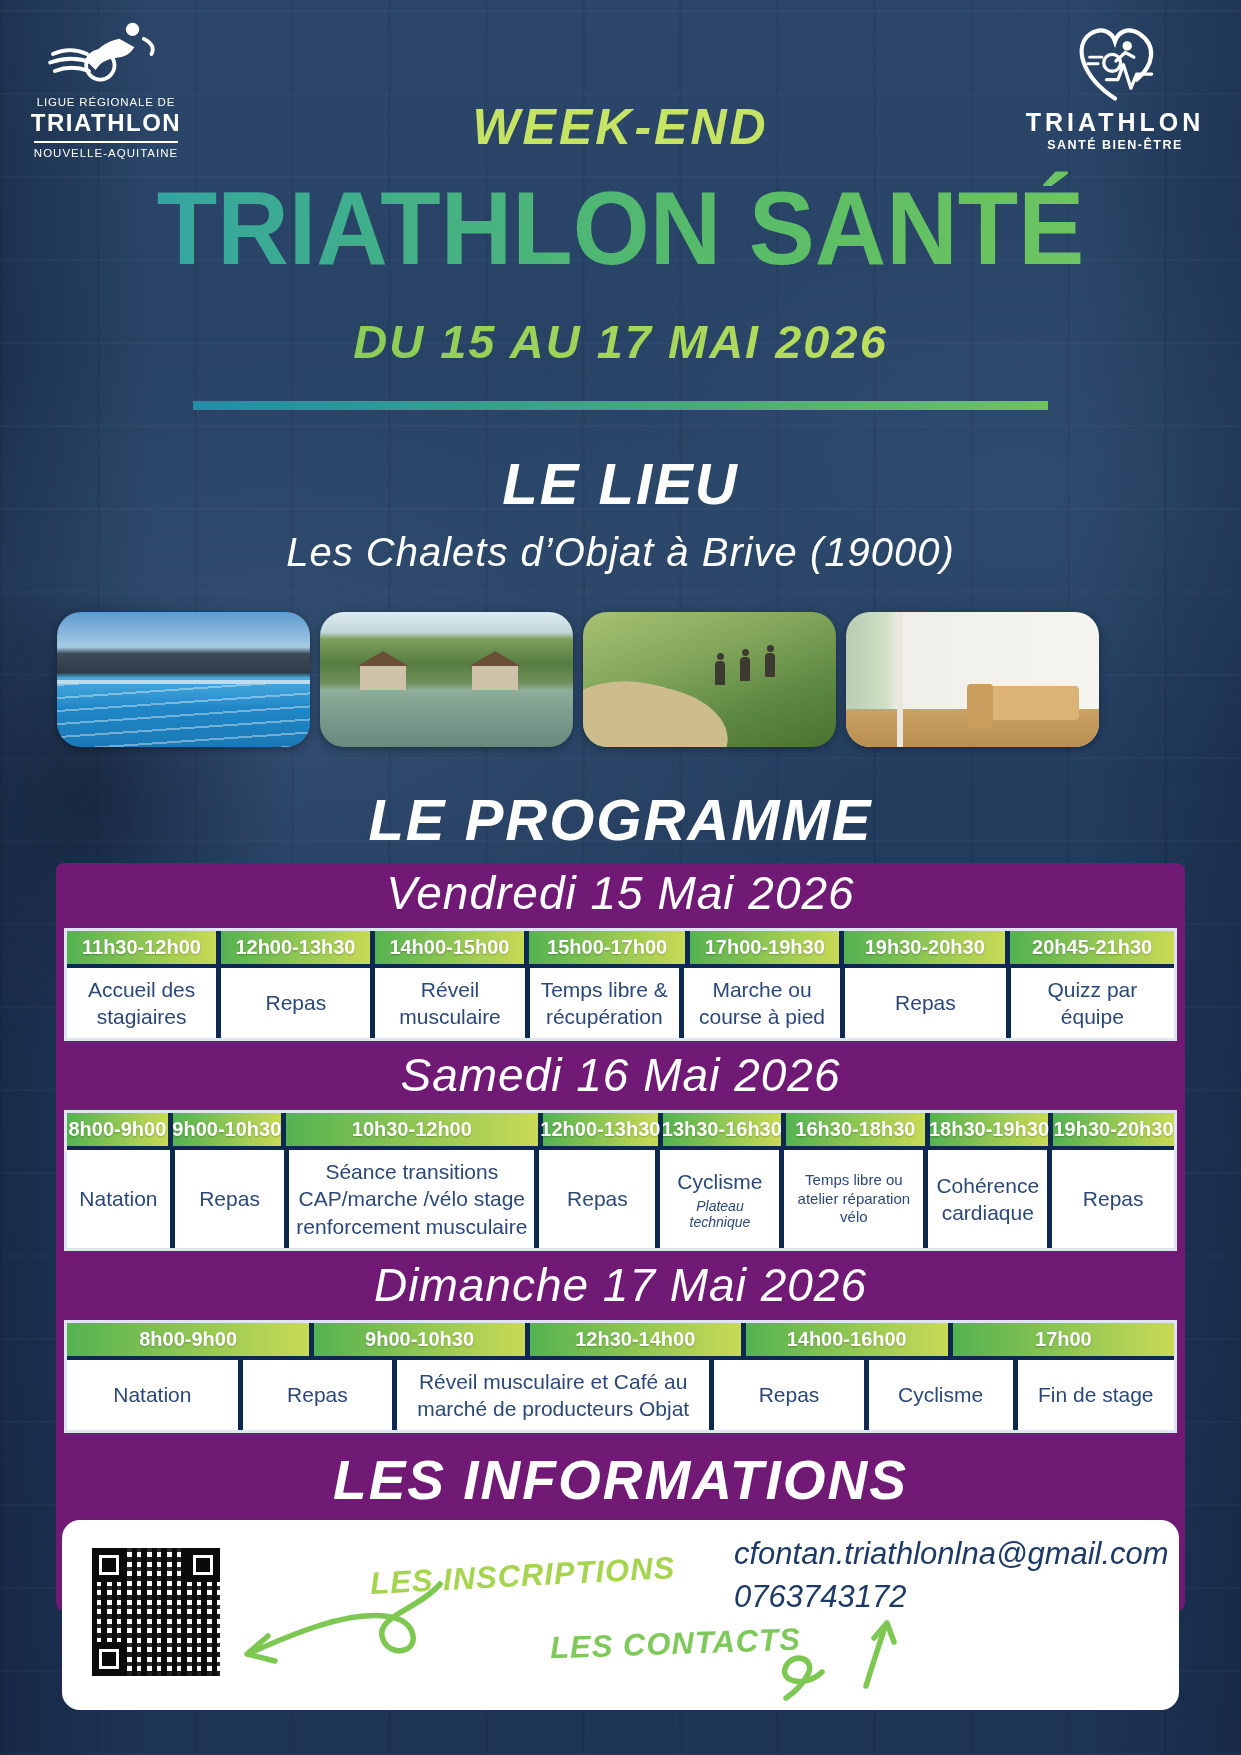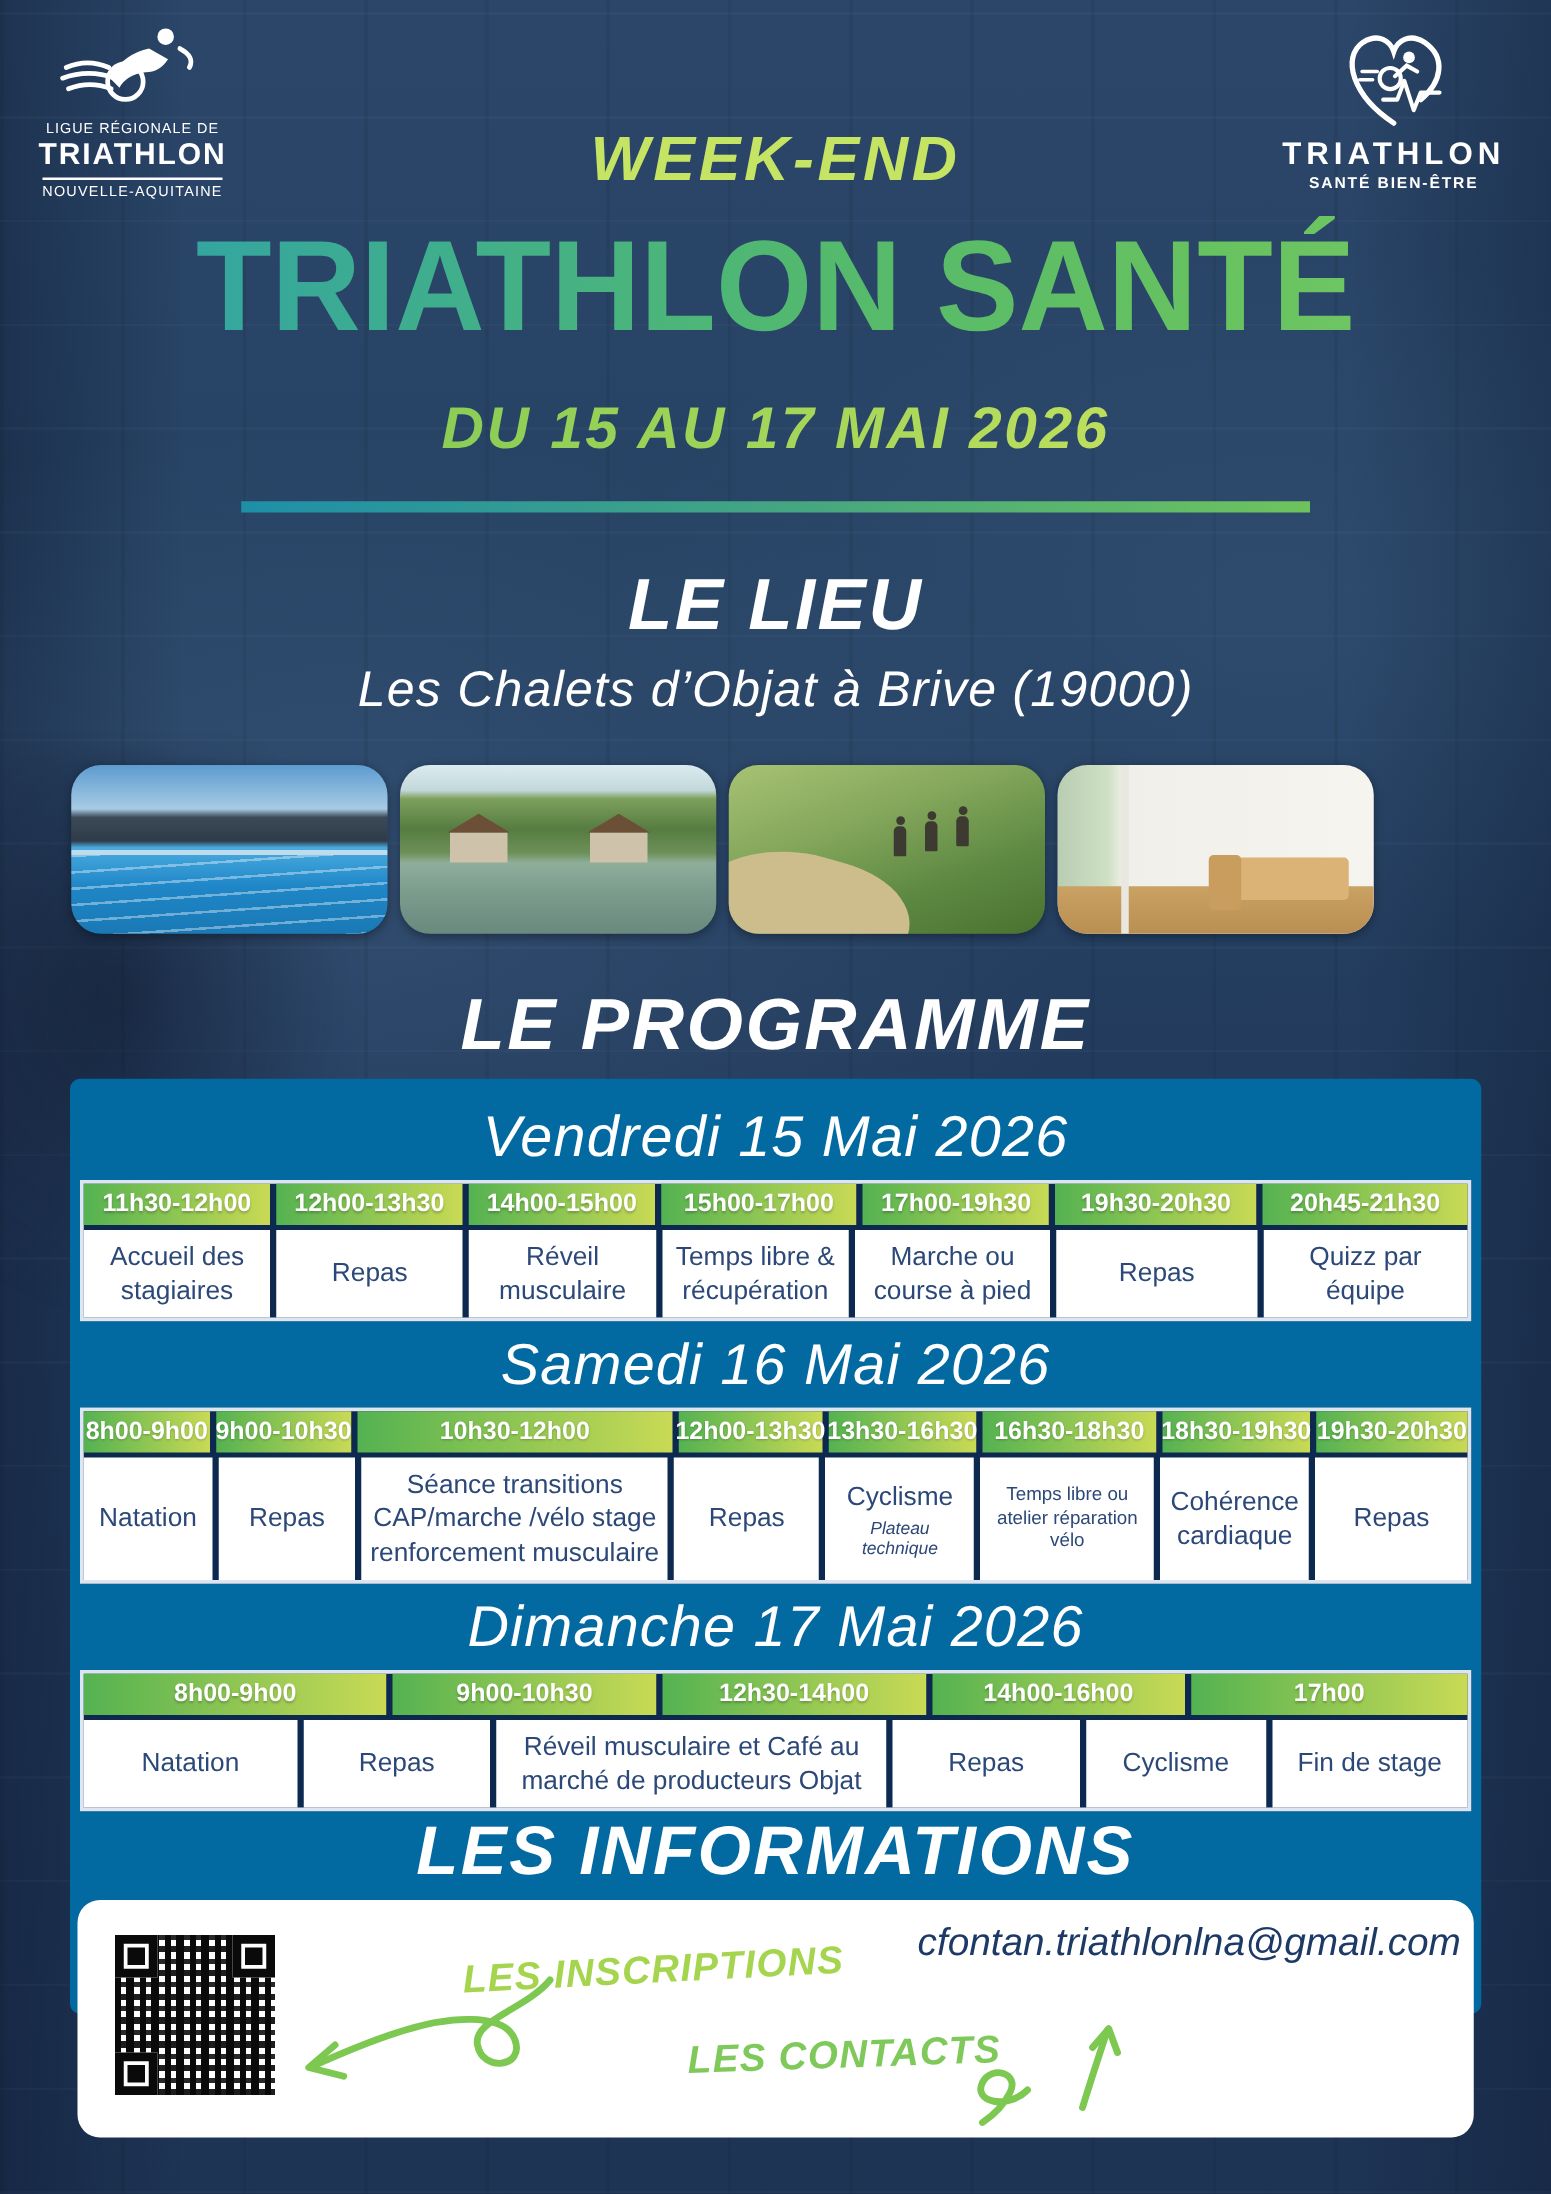--- a/index.html
+++ b/index.html
@@ -61,21 +61,21 @@
   .hiker{width:10px;height:24px;background:#3d3a31;border-radius:4px 4px 1px 1px;}
   .hiker::before{content:'';position:absolute;top:-8px;left:2px;width:7px;height:7px;border-radius:50%;background:#3d3a31;}
   .hk1{left:52%;top:36%;} .hk2{left:62%;top:33%;} .hk3{left:72%;top:30%;}
   .ph-room{left:846px;background:linear-gradient(90deg,#b9cdb2 0%,#cfe0c4 16%,#f1efe9 21%,#f6f4ef 100%);}
   .ph-room .floor{left:0;right:0;bottom:0;height:28%;background:linear-gradient(180deg,#caa263,#b98e52);}
   .ph-room .frame{left:20%;top:0;bottom:0;width:6px;background:#e9e7e0;}
   .ph-room .table{right:8%;bottom:20%;width:92px;height:34px;background:#dcb377;border-radius:4px;}
   .ph-room .chair{right:42%;bottom:14%;width:26px;height:44px;background:#c89d5e;border-radius:4px;}
   
   .panel{position:absolute;left:56px;top:863px;width:1129px;height:748px;
-    background:#0369a1;border-radius:8px;padding:22px 8px;box-sizing:border-box;}
+    background:#701a75;border-radius:8px;padding:6px 8px;box-sizing:border-box;}
   .day{margin-bottom:10px;}
   .day-title{font-size:46px;line-height:1.06;font-style:italic;font-weight:400;color:#fff;
     text-align:center;margin:0 0 10px;letter-spacing:1px;}
   .day-table{border:3px solid #dde6f0;background:#0d2950;display:flex;flex-direction:column;gap:4px;}
   .row{display:flex;gap:5px;}
   .cell{box-sizing:border-box;min-width:0;}
   .time-cell{height:33px;display:flex;align-items:center;justify-content:center;
     background:linear-gradient(90deg,#54b251,#c9da55);color:#fff;font-weight:bold;font-size:20px;
     text-shadow:0 1px 2px rgba(0,0,0,.25);white-space:nowrap;}
   .act-cell{background:#fff;color:#2b4878;display:flex;flex-direction:column;align-items:center;
@@ -289,20 +289,21 @@
     <div class="qr">
       <div class="qr-pattern"></div>
       <div class="qf tl"></div>
       <div class="qf tr"></div>
       <div class="qf bl"></div>
     </div>
     <div class="lbl-inscr">LES INSCRIPTIONS</div>
     <div class="lbl-cont">LES CONTACTS</div>
     <div class="contact-block">
       <div class="email">cfontan.triathlonlna@gmail.com</div>
+      <div class="phone">0763743172</div>
     </div>
     <svg class="arrows" width="1117" height="190" viewBox="0 0 1117 190">
       <g fill="none" stroke="#7cc850" stroke-width="5.5" stroke-linecap="round" stroke-linejoin="round">
         <path d="M378 64 C 358 88, 316 96, 320 116 C 324 138, 358 134, 350 112 C 342 90, 298 92, 256 106 C 234 113, 208 124, 188 133"></path>
         <path d="M206 116 L 185 134 L 213 141"></path>
         <path d="M760 152 c -16 16 -44 10 -36 -6 c 7 -14 30 -8 22 8 c -6 12 -16 20 -22 24 M 804 166 c 8 -26 14 -44 20 -62"></path>
         <path d="M812 118 l 13 -15 l 7 19"></path>
       </g>
     </svg>
   </div>

